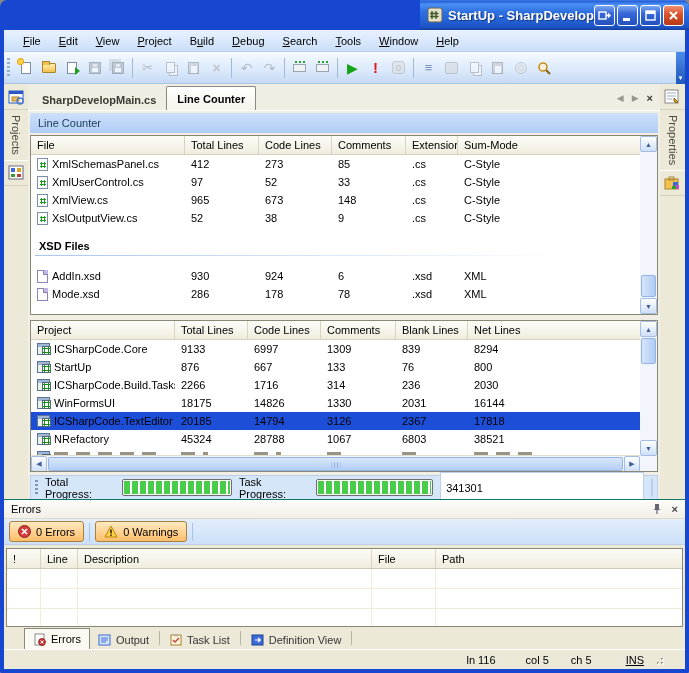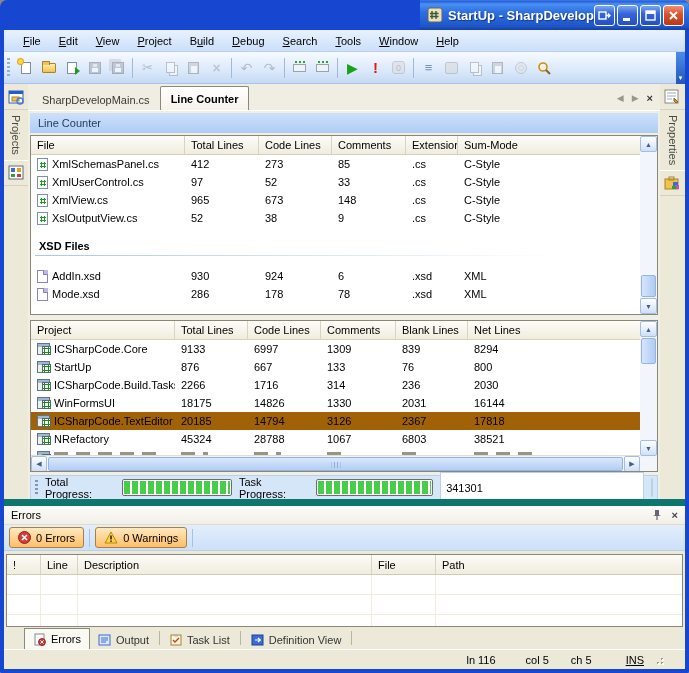--- a/index.html
+++ b/index.html
@@ -61,40 +61,40 @@
   .bodyrow{ flex:1; display:flex; min-height:0; }
   .dock{ width:24px; flex:0 0 24px; background:#ECE9D8; display:flex; flex-direction:column; align-items:center; }
   .dock.right{ width:25px; flex:0 0 25px; }
   .dock-btn{ width:100%; height:26px; display:flex; align-items:center; justify-content:center;
     border-bottom:1px solid #D5D1BE; }
   .dock-btn.after{ border-top:1px solid #fff; }
   .vlabel{ writing-mode:vertical-rl; font-size:11px; color:#4A4A42; margin:5px 0; }
   .main{ flex:1; display:flex; flex-direction:column; min-width:0; }
   
   .tabstrip{ height:26px; flex:0 0 26px; display:flex; align-items:flex-end; background:#F0EEE2; padding-left:4px; }
-  .tab{ height:21px; display:flex; align-items:center; padding:0 10px; color:#3A3A34; }
+  .tab{ height:21px; display:flex; align-items:center; padding:0 10px; color:#3A3A34;font-weight:bold; }
   .tab.active{ background:linear-gradient(#FFFFFF,#F5F3EA); border:1px solid #898A7E; border-bottom:none;
     height:24px; font-weight:bold; color:#000; border-radius:2px 2px 0 0; }
   .tabnav{ margin-left:auto; display:flex; align-items:center; gap:8px; padding:0 7px 6px 0; color:#9A968A; font-size:9px; }
   .tabnav .x{ color:#3A3A34; font-size:11px; font-weight:bold; }
   
   .view{ flex:1; background:#F1EFE3; padding:2px 2px 0 2px; display:flex; flex-direction:column; border-top:1px solid #fff; min-height:0; }
   .lc-header{ height:20px; flex:0 0 20px; margin-bottom:2px; display:flex; align-items:center; padding-left:8px;
     color:#1B3A5C; background:linear-gradient(180deg,#CDE0FA,#AFCDF4); }
   .panel{ border:1px solid #8A8775; background:#fff; display:flex; min-width:0; }
   .panel.t1{ height:180px; flex:0 0 180px; }
   .panel.t2{ height:152px; flex:0 0 152px; margin-top:5px; }
   .tcontent{ flex:1; display:flex; flex-direction:column; min-width:0; overflow:hidden; }
   .lv-head{ display:grid; height:19px; flex:0 0 19px; background:linear-gradient(#FDFCF8,#F0EDDE); border-bottom:1px solid #D6D2BE; }
   .t1 .lv-head,.t1 .lv-row{ grid-template-columns:154px 74px 73px 74px 52px 1fr; }
   .t2 .lv-head,.t2 .lv-row{ grid-template-columns:144px 73px 73px 75px 72px 1fr; }
   .hcell{ display:flex; align-items:center; padding-left:6px; border-right:1px solid #D8D4C0; overflow:hidden; }
   .lv-row{ display:grid; height:18px; flex:0 0 18px; align-items:center; }
   .lv-row .cell{ padding-left:6px; display:flex; align-items:center; gap:4px; overflow:hidden; white-space:nowrap; }
-  .lv-row.hl{ background:#a16207; }
+  .lv-row.hl{ background:#1d4ed8; }
   .group-h{ font-weight:bold; margin:13px 0 0 8px; }
   .rule{ height:1px; margin:3px 10px 11px 4px; background:linear-gradient(90deg,#A9C7EC,rgba(255,255,255,0) 88%); }
   
   .fi{ position:relative; width:11px; height:13px; background:#fff; border:1px solid #7B8FA8; flex:0 0 11px; }
   .fi.cs::after{ content:""; position:absolute; right:1px; top:3px; width:6px; height:6px;
     background:linear-gradient(90deg,rgba(0,0,0,0) 1px,#1B9E1B 1px 2px,rgba(0,0,0,0) 2px 4px,#1B9E1B 4px 5px,rgba(0,0,0,0) 5px),
                linear-gradient(180deg,rgba(0,0,0,0) 1px,#1B9E1B 1px 2px,rgba(0,0,0,0) 2px 4px,#1B9E1B 4px 5px,rgba(0,0,0,0) 5px); }
   .fi.xsd{ border-color:#8A84B8; }
   .fi.xsd::after{ content:""; position:absolute; right:-1px; top:-1px; width:4px; height:4px; background:#C3B5E3; border-left:1px solid #8A84B8; border-bottom:1px solid #8A84B8; }
   .pi{ position:relative; width:13px; height:12px; background:#EAF2EA; border:1px solid #5E7494; flex:0 0 13px; }
@@ -118,21 +118,21 @@
   .stub{ height:10px; width:75%; background:repeating-linear-gradient(90deg,#9A9486 0 14px,rgba(0,0,0,0) 14px 22px); }
   
   .progress-row{ height:25px; flex:0 0 25px; margin-top:3px; background:#D6E6F9; border:1px solid #B9CFEA;
     display:flex; align-items:center; padding:0 4px; gap:7px; }
   .pgrip{ width:3px; height:15px; background:repeating-linear-gradient(180deg,#7D97BC 0 2px,rgba(0,0,0,0) 2px 4px); }
   .pbar{ height:17px; border:1px solid #6E6E6E; border-radius:2px; background:#fff; padding:1px; }
   .pfill{ height:100%; background:repeating-linear-gradient(90deg,#49CC49 0 6px,#FFFFFF 6px 8px); }
   .pvalue{ width:212px; height:31px; background:#fff; border:1px solid #BCCFE8; display:flex; align-items:center; padding-left:5px; }
   .pright{ flex:1; height:19px; border-radius:3px; background:linear-gradient(180deg,#EAF3FE,#C9DCF6); border:1px solid #B9CFEA; }
   
-  .errors{ height:150px; flex:0 0 150px; display:flex; flex-direction:column; background:#ECE9D8; border-top:7px solid #0f766e; }
+  .errors{ height:150px; flex:0 0 150px; display:flex; flex-direction:column; background:#ECE9D8; border-top:1px solid #0f766e; }
   .e-title{ height:19px; flex:0 0 19px; display:flex; align-items:center; padding:0 7px;
     background:linear-gradient(#FCFCFA,#F1EFE6); border-bottom:1px solid #E0DCC8; }
   .e-title .t{ flex:1; }
   .e-title .icons{ display:flex; gap:10px; align-items:center; color:#444; }
   .e-tools{ height:26px; flex:0 0 26px; display:flex; align-items:center; gap:2px; padding:8px 5px;
     background:linear-gradient(#E3EEFC,#CCE0F8); border-bottom:1px solid #B9CFEA; }
   .ebtn{ display:flex; align-items:center; gap:5px; height:21px; padding:0 8px;
     background:linear-gradient(#FFE9C0,#FFBE69); border:1px solid #A8813C; border-radius:3px; }
   .etsep{ width:1px; height:18px; background:#A8C2E4; margin:0 3px; }
   .e-grid{ flex:1; margin:3px 2px 0 2px; border:1px solid #8A8775; background:#fff; display:flex; flex-direction:column; overflow:hidden; }

